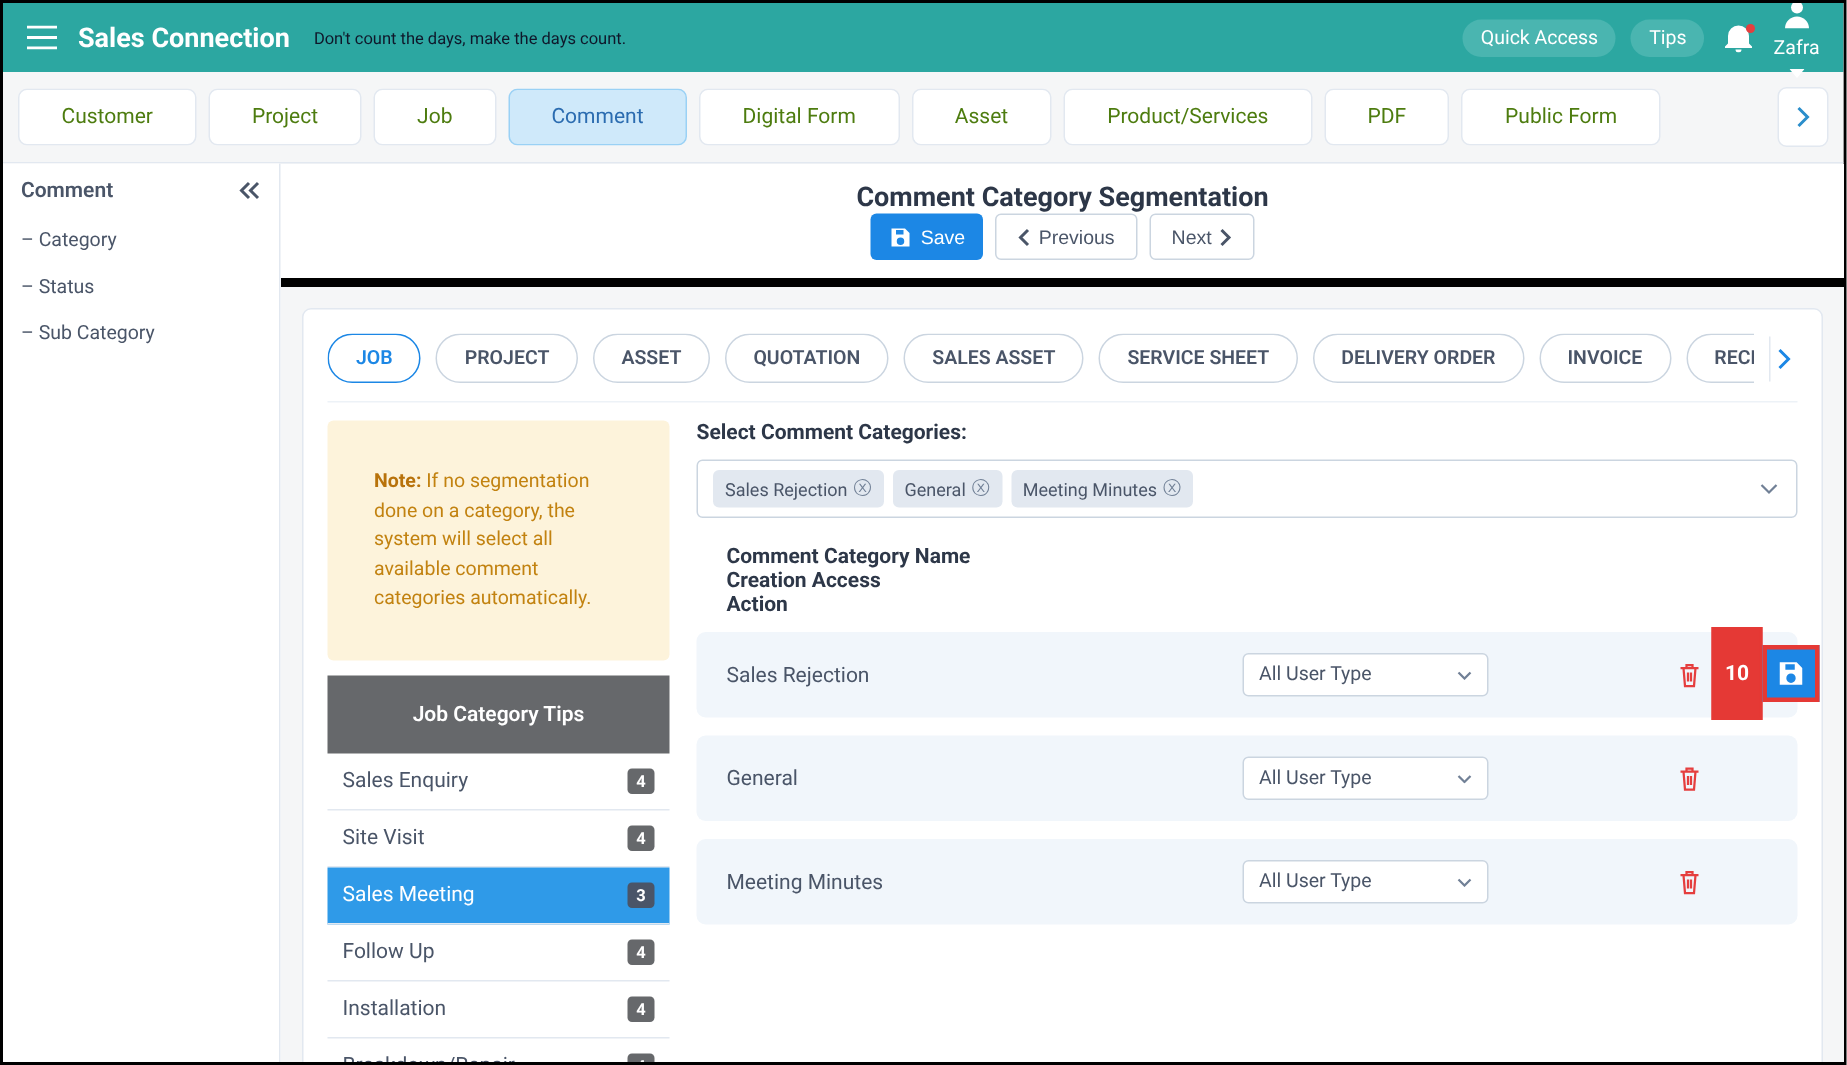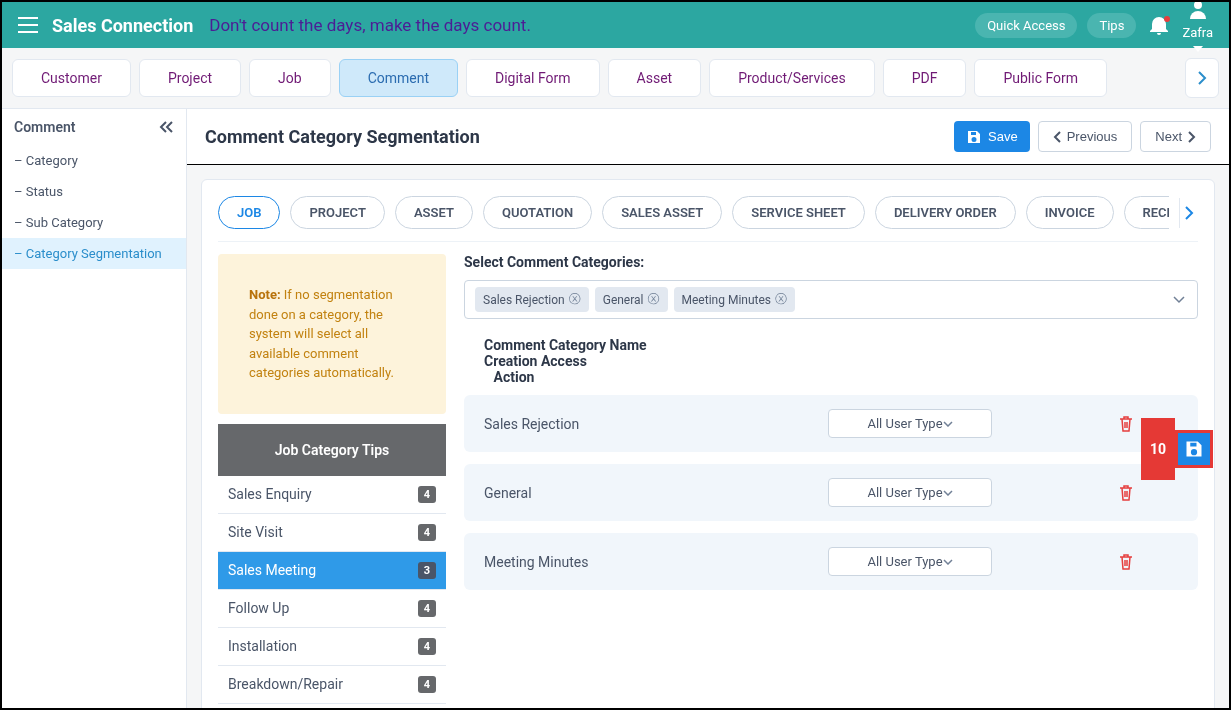--- a/index.html
+++ b/index.html
@@ -2,42 +2,42 @@
 <html><head>
 <meta charset="utf-8">
 <style>
 * { box-sizing: border-box; margin: 0; padding: 0; }
 body { font-family: -apple-system, BlinkMacSystemFont, "Segoe UI", Roboto, sans-serif; font-size: 14px; color: #4a5568; background: #fff; border: 2px solid #000; width: 1231px; height: 710px; overflow: hidden; }
 
 
 .header { background: #2ca7a1; height: 46px; display: flex; align-items: center; padding: 0 16px; color: #fff; }
 .menu-icon { margin-right: 14px; cursor: pointer; }
 .brand { font-weight: 700; font-size: 18px; color: #fff; margin-right: 16px; }
-.tagline { color: #4c1d95; font-size: 17px; }
+.tagline { color: #0f172a; font-size: 11px; }
 .header-right { margin-left: auto; display: flex; align-items: center; gap: 10px; }
 .header-pill { background: #4ab5b0; color: #fff; padding: 5px 12px; border-radius: 14px; font-size: 13px; cursor: pointer; }
 .bell-wrap { position: relative; cursor: pointer; padding: 0 4px; }
 .bell-dot { position: absolute; top: 1px; right: 2px; width: 6px; height: 6px; background: #e53e3e; border-radius: 50%; }
 .user { display: flex; align-items: center; gap: 6px; cursor: pointer; font-size: 13px; flex-direction: column; }
 
 
 .top-tabs { background: #f5f6f7; padding: 10px 10px; display: flex; gap: 8px; border-bottom: 1px solid #e2e8f0; align-items: center; }
-.top-tab { background: #fff; border: 1px solid #e2e8f0; border-radius: 6px; padding: 10px 28px; font-size: 14px; color: #701a75; cursor: pointer; white-space: nowrap; }
+.top-tab { background: #fff; border: 1px solid #e2e8f0; border-radius: 6px; padding: 10px 28px; font-size: 14px; color: #4d7c0f; cursor: pointer; white-space: nowrap; }
 .top-tab.active { background: #cfe9fa; border-color: #9ad1f5; color: #2b6cb0; }
 .top-tabs-scroll { background: #fff; border: 1px solid #e2e8f0; border-radius: 6px; width: 34px; height: 40px; display: flex; align-items: center; justify-content: center; cursor: pointer; color: #2b8ecb; }
 
 
 .layout { display: flex; height: calc(100% - 46px - 61px); }
 .sidebar { width: 185px; border-right: 1px solid #e2e8f0; background: #fff; }
 .sidebar-title { display: flex; justify-content: space-between; align-items: center; padding: 10px 12px; font-weight: 600; color: #4a5568; }
 .sidebar-item { padding: 8px 12px; color: #4a5568; font-size: 13px; cursor: pointer; }
 .sidebar-item.active { background: #e0f2fe; color: #2b8ecb; }
 
 .main { flex: 1; background: #f5f6f7; overflow: auto; padding: 0; }
-.main-header { background: #fff; border-bottom: 1px solid #000000; padding: 12px 18px; display: flex; align-items: center; justify-content: space-between; }
+.main-header { background: #fff; border-bottom: 6px solid #000000; padding: 12px 18px; display: flex; align-items: center; justify-content: space-between; flex-direction: column; }
 .main-header h2 { font-size: 18px; font-weight: 700; color: #2d3748; }
 .main-header-buttons { display: flex; gap: 8px; }
 .btn-save { background: #1c87e5; color: #fff; border: none; border-radius: 4px; padding: 7px 12px; display: flex; align-items: center; gap: 6px; cursor: pointer; font-size: 13px; }
 .btn-nav { background: #fff; border: 1px solid #cbd5e0; border-radius: 4px; padding: 7px 14px; display: flex; align-items: center; gap: 6px; cursor: pointer; font-size: 13px; color: #4a5568; }
 
 .card { background: #fff; margin: 14px; border-radius: 6px; border: 1px solid #e2e8f0; padding: 16px; }
 .inner-tabs { display: flex; gap: 10px; align-items: center; border-bottom: 1px solid #edf2f7; padding-bottom: 12px; margin-bottom: 12px; overflow: hidden; }
 .inner-tab { border: 1px solid #cbd5e0; border-radius: 18px; padding: 8px 18px; font-size: 13px; font-weight: 600; color: #4a5568; cursor: pointer; white-space: nowrap; }
 .inner-tab.active { border-color: #1c87e5; color: #1c87e5; }
 .inner-tabs-scroll { color: #1c87e5; cursor: pointer; margin-left: auto; padding: 0 4px; border-left: 1px solid #e2e8f0; height: 30px; display: flex; align-items: center; }
@@ -58,23 +58,23 @@
 
 .select-label { font-weight: 700; color: #2d3748; font-size: 14px; margin-bottom: 10px; }
 .chip-box { border: 1px solid #cbd5e0; border-radius: 4px; padding: 6px 10px; display: flex; align-items: center; gap: 6px; flex-wrap: wrap; cursor: pointer; position: relative; }
 .chip-box-arrow { position: absolute; right: 12px; top: 50%; transform: translateY(-50%); color: #718096; }
 .chip { background: #e2e8f0; border-radius: 4px; padding: 4px 8px; font-size: 12px; display: flex; align-items: center; gap: 4px; }
 .chip-x { color: #718096; cursor: pointer; }
 
 .table-head { display: flex; padding: 18px 20px 10px; font-weight: 700; color: #2d3748; flex-direction: column; }
 .col-name { flex: 1; }
 .col-access { width: 290px; }
-.col-action { width: 60px; text-align: center; }
+.col-action { width: 60px; text-align: left; }
 .table-row { background: #f1f6fb; border-radius: 6px; padding: 14px 20px; display: flex; align-items: center; margin-bottom: 12px; }
-.select-access { width: 164px; border: 1px solid #cbd5e0; border-radius: 4px; padding: 6px 10px; background: #fff; display: flex; justify-content: center; align-items: center; cursor: pointer; font-size: 13px; color: #4a5568; }
+.select-access { width: 164px; border: 1px solid #cbd5e0; border-radius: 4px; padding: 6px 10px; background: #fff; display: flex; justify-content: space-between; align-items: center; cursor: pointer; font-size: 13px; color: #4a5568; }
 .trash { color: #e53e3e; cursor: pointer; }
 
 
 .float-save-wrap { position: fixed; right: 18px; top: 418px; display: flex; align-items: center; }
 .float-label { background: #e53935; color: #fff; font-weight: 700; padding: 21px 7px; font-size: 14px; border: 2px solid #e53935; }
 .float-btn { background: #1c87e5; border: 3px solid #e53935; padding: 6px; cursor: pointer; display: flex; align-items: center; justify-content: center; width: 38px; height: 38px; }
 
 svg { display: block; }
 </style>
 </head>
@@ -136,21 +136,20 @@
       <span>
         <svg width="16" height="12" viewBox="0 0 16 12">
             <path d="M8 1L3 6l5 5M14 1L9 6l5 5" stroke="#4a5568" stroke-width="2" fill="none"></path>
           </svg>
       </span>
     </div>
     <div id="sidebar-items">
         <div class="sidebar-item">– Category</div>
         <div class="sidebar-item">– Status</div>
         <div class="sidebar-item">– Sub Category</div>
-        <div class="sidebar-item active">– Category Segmentation</div>
       </div>
   </div>
 
   <div class="main">
     <div class="main-header">
       <h2>Comment Category Segmentation</h2>
       <div class="main-header-buttons">
         <button class="btn-save">
           <svg width="16" height="16" viewBox="0 0 16 16" fill="#fff">
               <path d="M2 2v12h12V5l-3-3H2zm3 1h5v3H5V3zm3 10a2.5 2.5 0 1 1 0-5 2.5 2.5 0 0 1 0 5z"></path>

